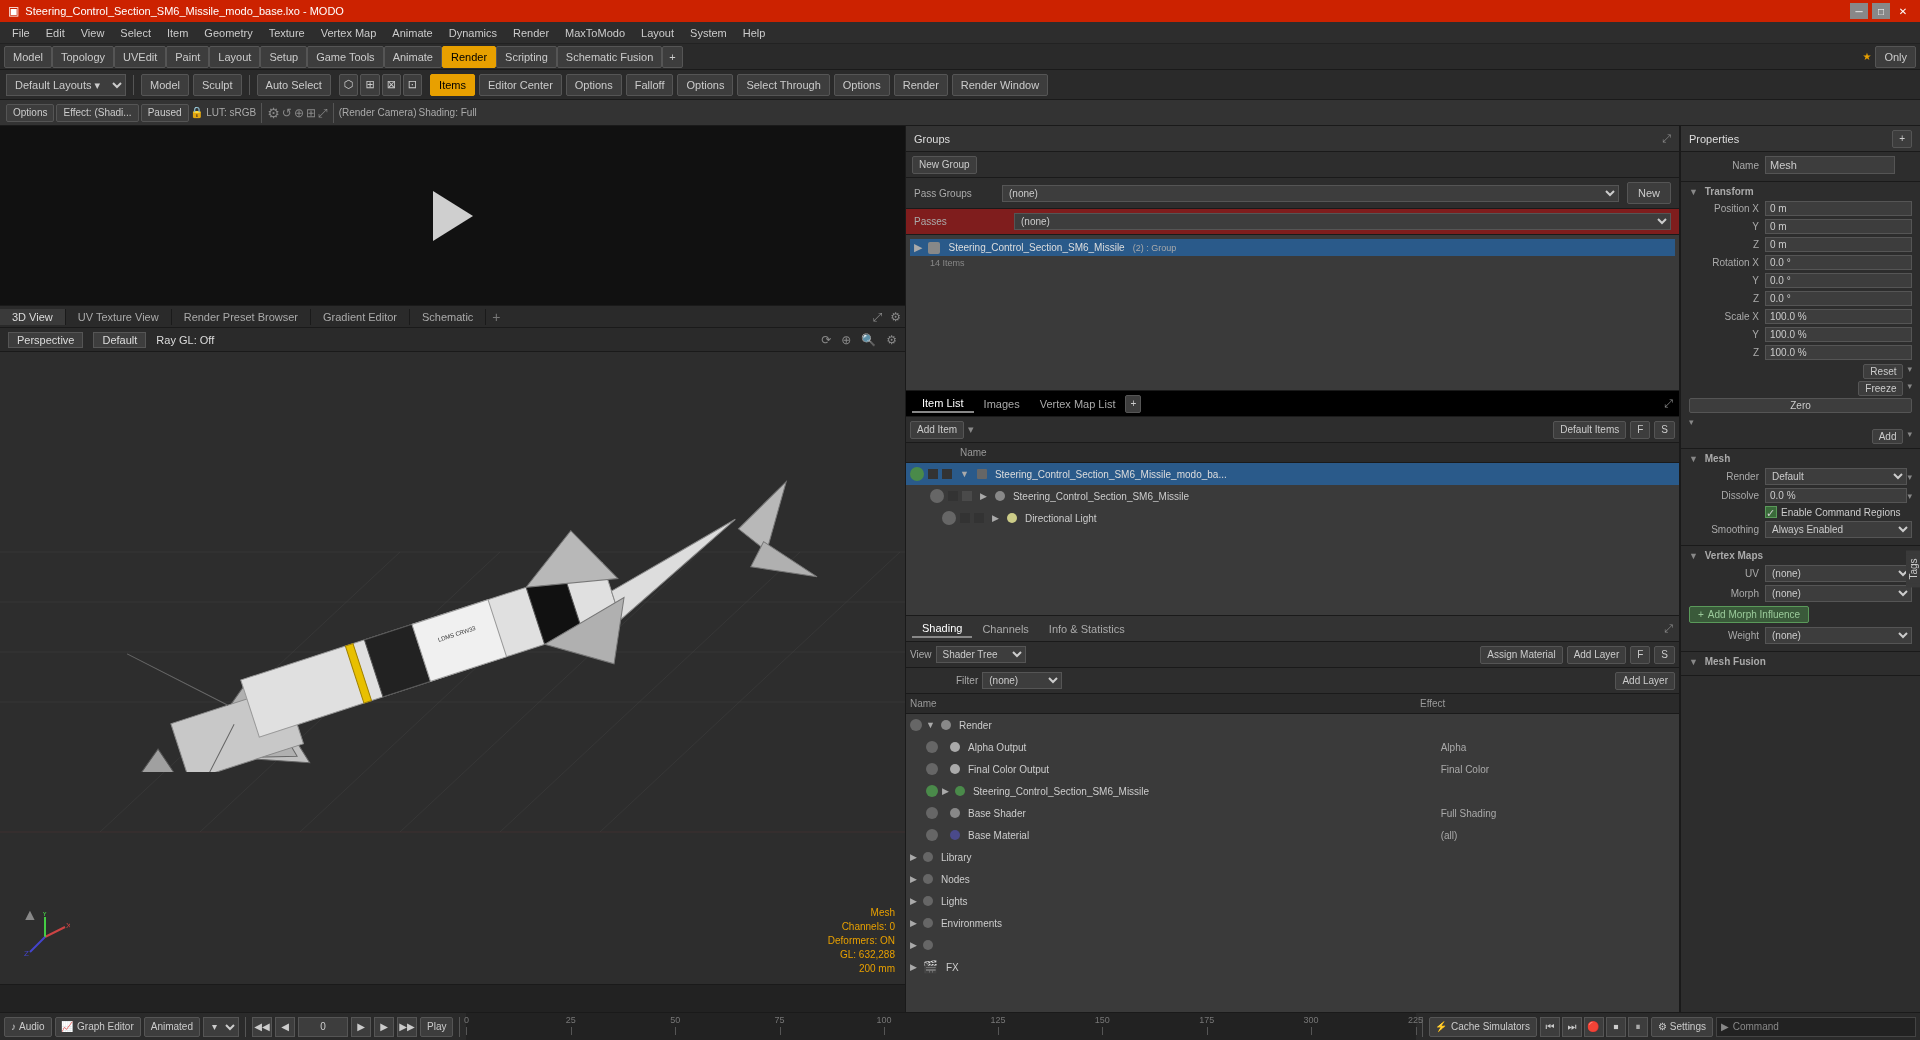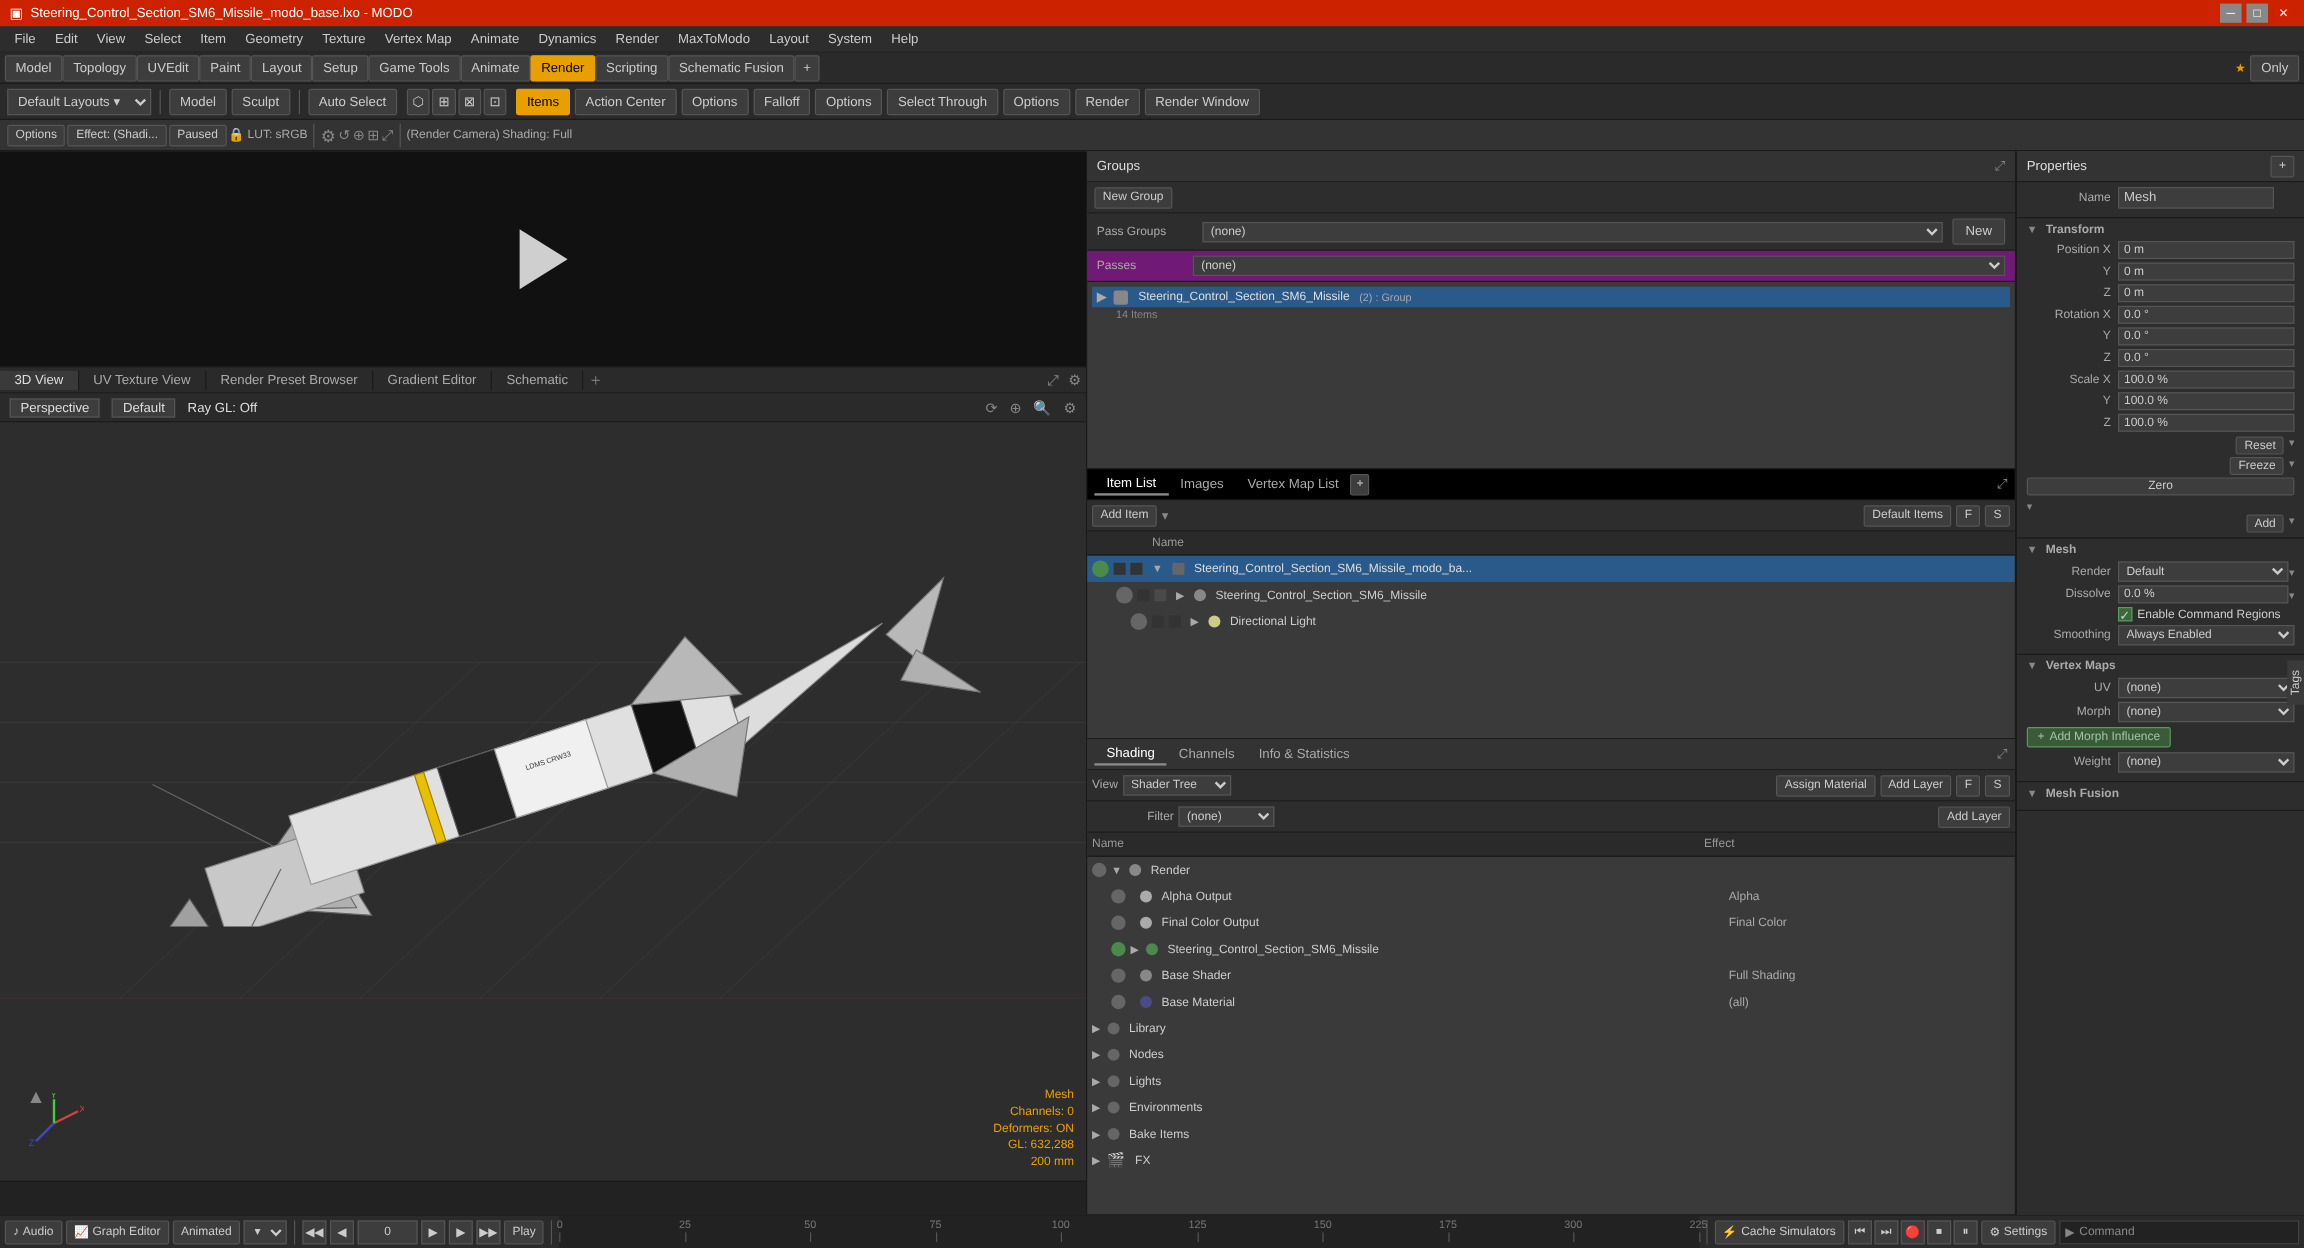--- a/index.html
+++ b/index.html
@@ -149,21 +149,21 @@
   <button class="toolbar-btn">Sculpt</button>
   <div class="toolbar-separator"></div>
   <button class="toolbar-btn">Auto Select</button>
   <div style="display:flex;gap:2px;margin:0 4px;">
     <button class="toolbar-btn" style="padding:2px 4px;">⬡</button>
     <button class="toolbar-btn" style="padding:2px 4px;">⊞</button>
     <button class="toolbar-btn" style="padding:2px 4px;">⊠</button>
     <button class="toolbar-btn" style="padding:2px 4px;">⊡</button>
   </div>
   <button class="toolbar-btn active">Items</button>
-  <button class="toolbar-btn">Action Center</button>
+  <button class="toolbar-btn">Editor Center</button>
   <button class="toolbar-btn">Options</button>
   <button class="toolbar-btn">Falloff</button>
   <button class="toolbar-btn">Options</button>
   <button class="toolbar-btn">Select Through</button>
   <button class="toolbar-btn">Options</button>
   <button class="toolbar-btn">Render</button>
   <button class="toolbar-btn">Render Window</button>
 </div>
 
 <div id="toolbar2">
@@ -319,21 +319,21 @@
           <span style="flex:1;"></span>
         </div>
 
         <div style="background:#2d2d2d;display:flex;align-items:center;padding:4px 8px;gap:8px;border-bottom:1px solid #1a1a1a;flex-shrink:0;">
           <span style="color:#aaa;font-size:10px;width:80px;">Pass Groups</span>
           <select class="filter-dropdown" style="flex:1;">
             <option>(none)</option>
           </select>
           <button class="new-btn">New</button>
         </div>
-        <div style="background:#701a75;display:flex;align-items:center;padding:4px 8px;gap:0;border-bottom:1px solid #1a1a1a;flex-shrink:0;">
+        <div style="background:#7f1d1d;display:flex;align-items:center;padding:4px 8px;gap:20px;border-bottom:1px solid #1a1a1a;flex-shrink:0;">
           <span style="color:#aaa;font-size:10px;width:80px;">Passes</span>
           <select class="filter-dropdown" style="flex:1;">
             <option>(none)</option>
           </select>
         </div>
 
         <div style="flex:1;overflow-y:auto;padding:4px;">
           <div class="tree-item selected">
             <span class="tree-arrow">▶</span>
             <span style="width:12px;height:12px;background:#888;border-radius:2px;display:inline-block;margin-right:4px;"></span>
@@ -499,21 +499,20 @@
 
           <div class="shading-row">
             <span style="color:#aaa;font-size:9px;margin-right:2px;">▶</span>
             <span style="width:10px;height:10px;border-radius:50%;background:#666;margin-right:4px;"></span>
             <span class="name-cell">Environments</span>
           </div>
 
           <div class="shading-row">
             <span style="color:#aaa;font-size:9px;margin-right:2px;">▶</span>
             <span style="width:10px;height:10px;border-radius:50%;background:#666;margin-right:4px;"></span>
-            <span class="name-cell">Bake Items</span>
           </div>
 
           <div class="shading-row">
             <span style="color:#aaa;font-size:9px;margin-right:2px;">▶</span>
             <span style="font-size:12px;margin-right:4px;">🎬</span>
             <span class="name-cell">FX</span>
           </div>
         </div>
       </div>
 

